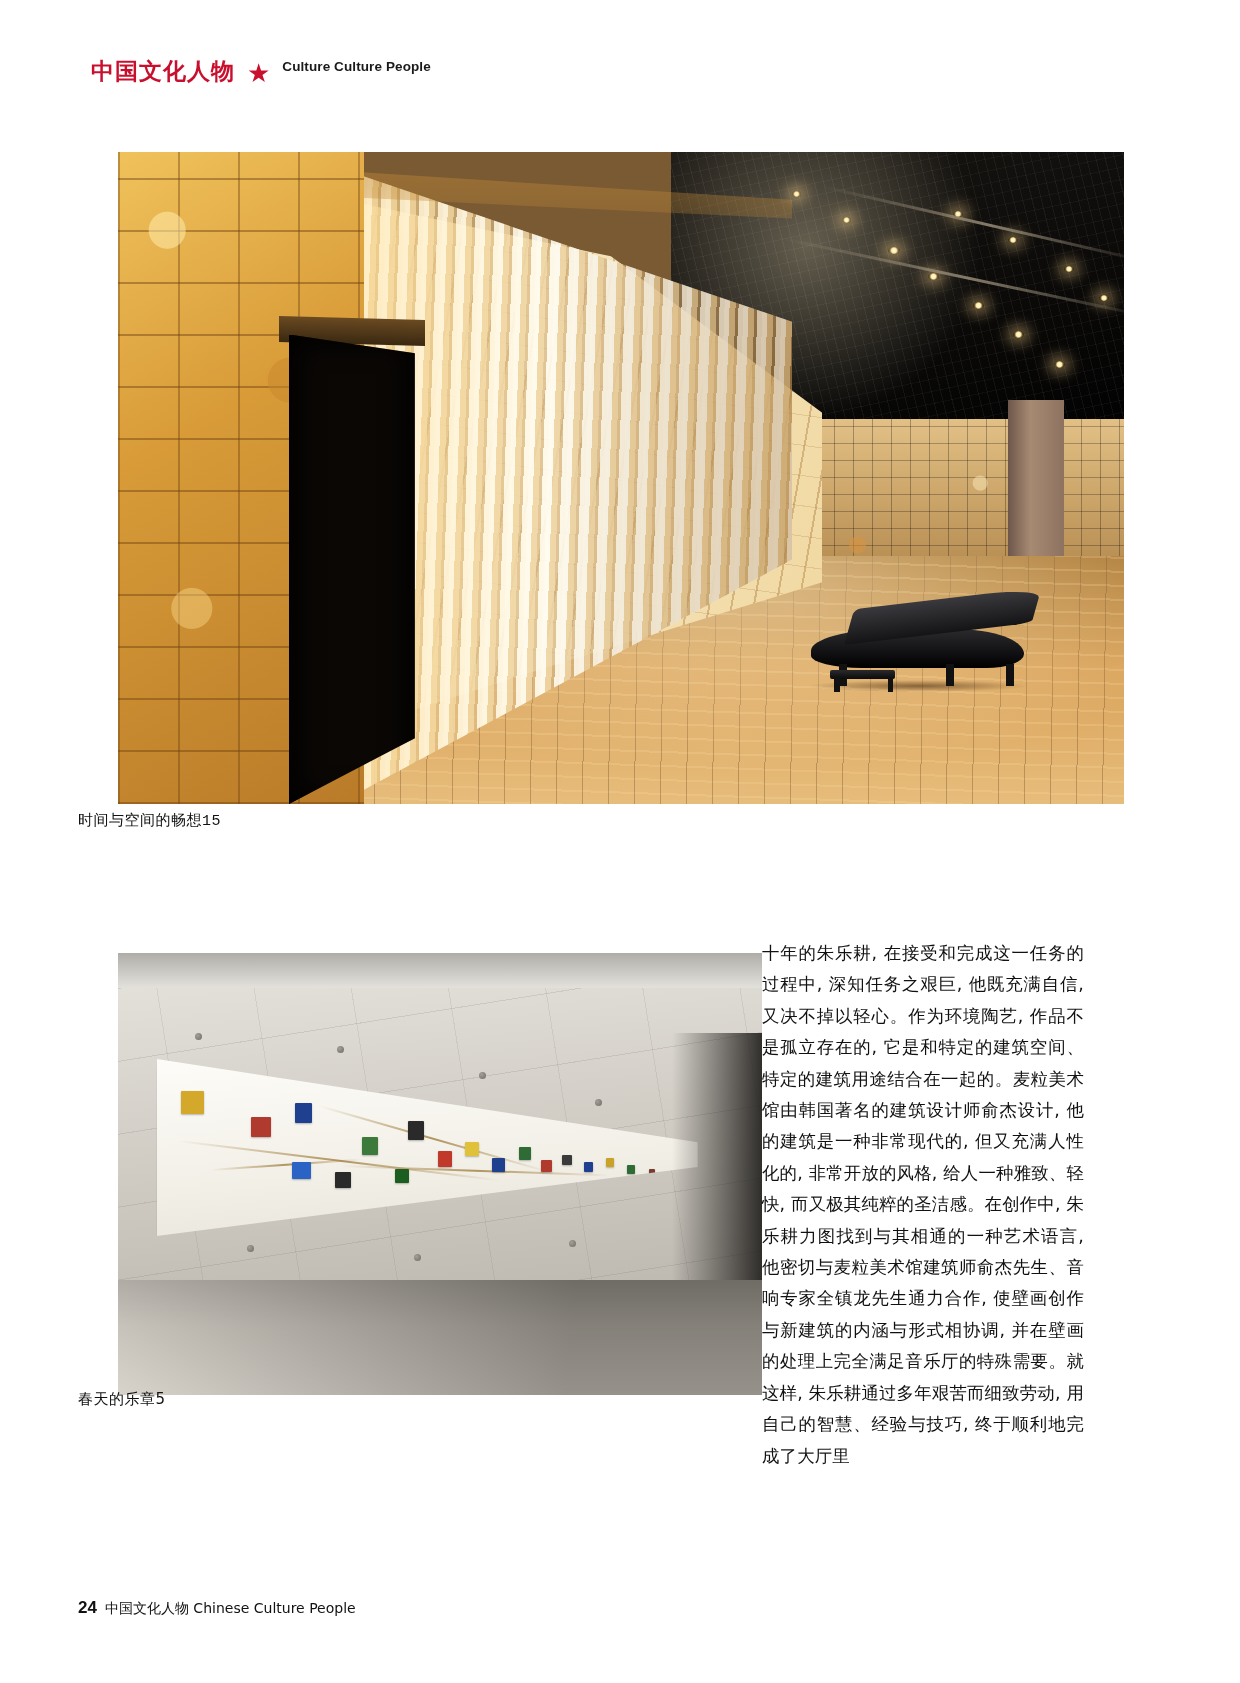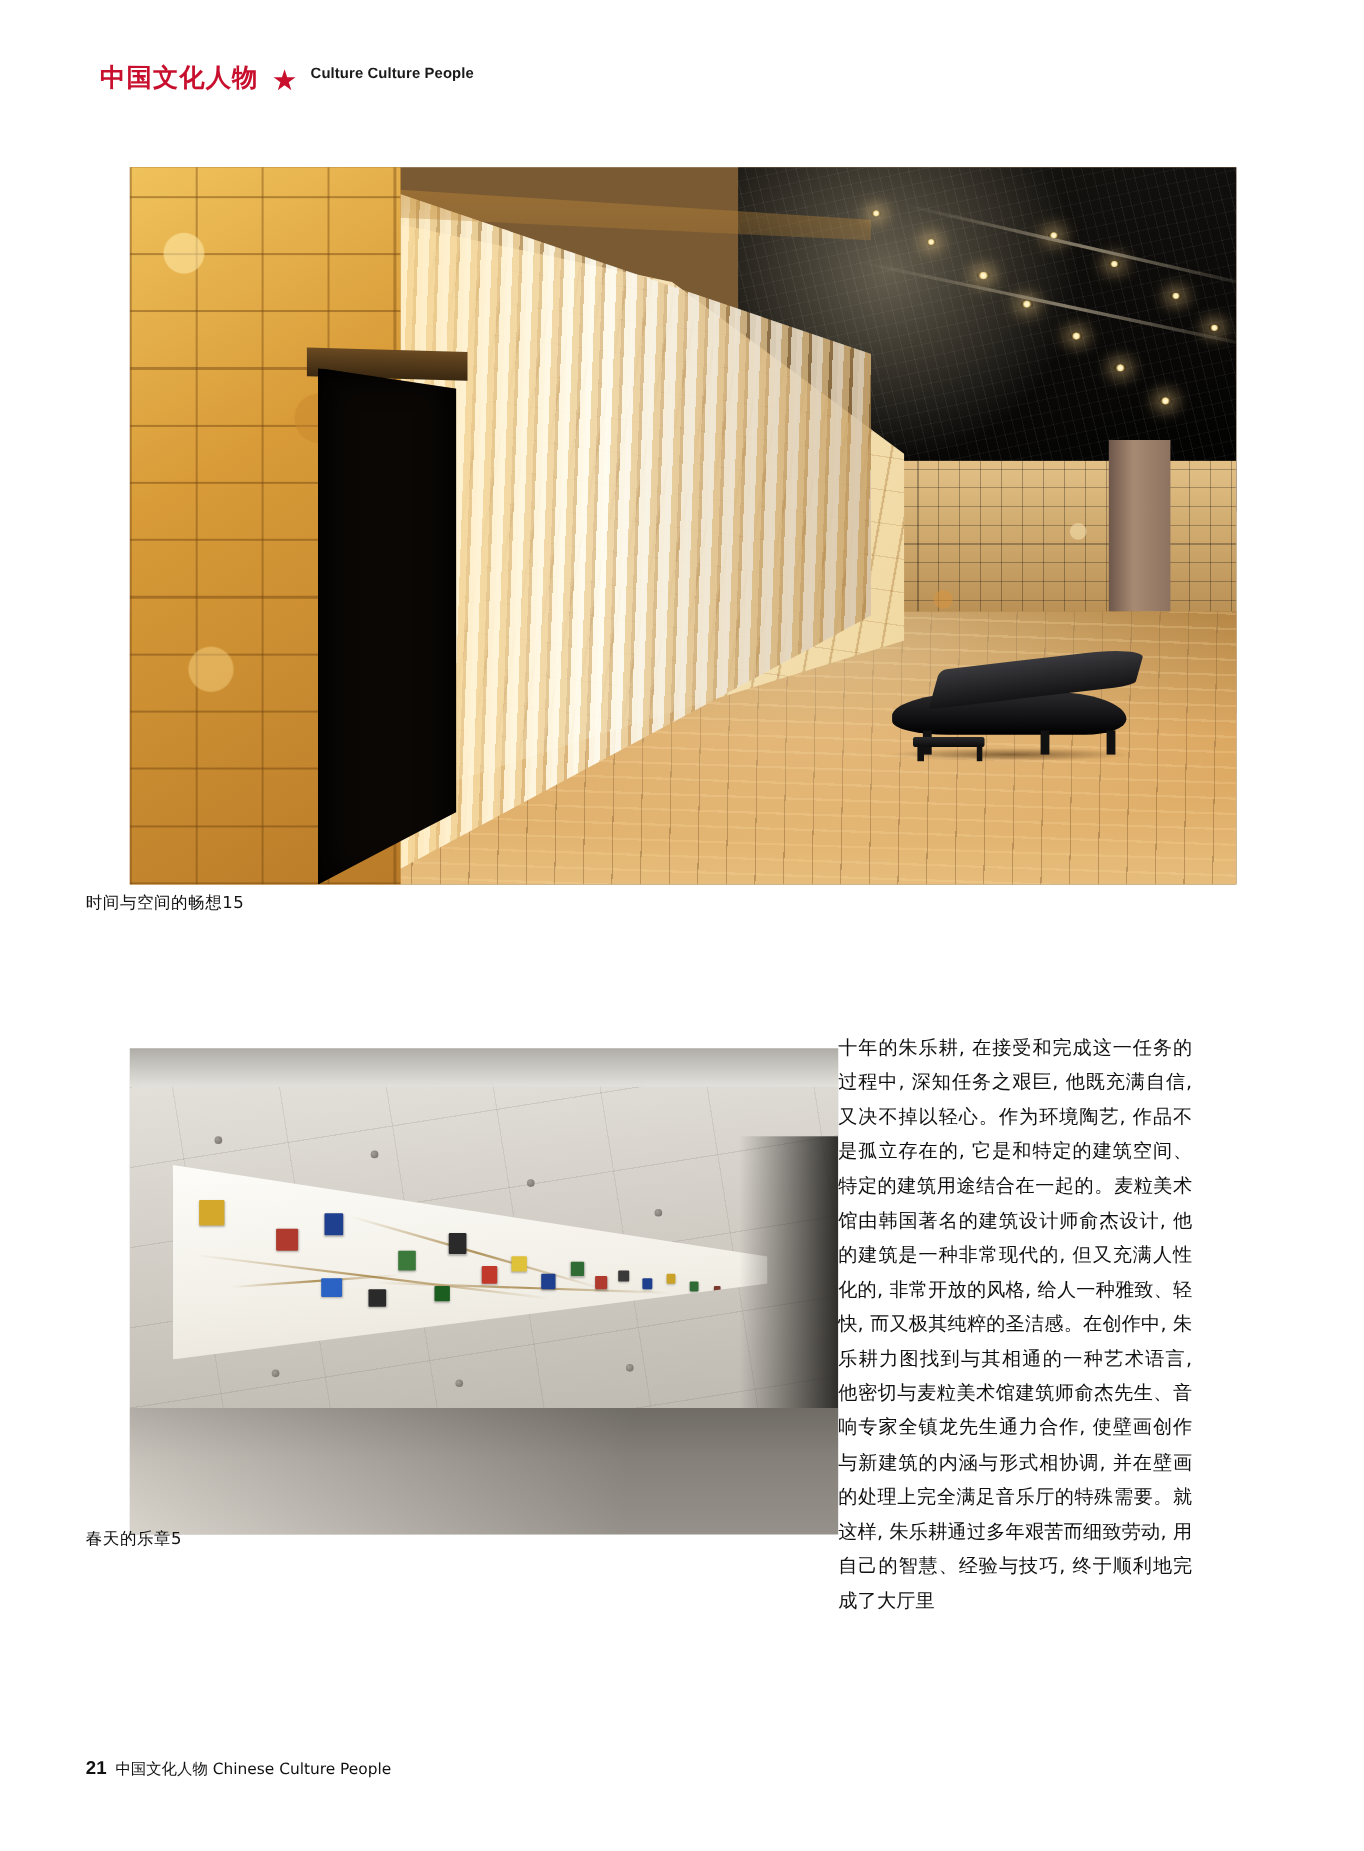--- a/index.html
+++ b/index.html
@@ -66,20 +66,21 @@
   .caption {
     font-family: "DejaVu Sans", sans-serif;
     font-size: 15px;
     color: #111;
     letter-spacing: 0.5px;
   }
   .caption-top {
     position: absolute;
     left: 78px;
     top: 811px;
+    font-family: Liberation Mono, monospace;
   }
 
   .figure-bottom {
     position: absolute;
     left: 78px;
     top: 937px;
     width: 644px;
     height: 442px;
   }
   .figure-bottom .photo {
@@ -551,15 +552,15 @@
     <div class="corr-dark-end"></div>
     <div class="corr-floor"></div>
 
   </div>
 </figure>
 <figcaption class="caption caption-bottom">春天的乐章5</figcaption>
 
 <div class="text-column">十年的朱乐耕, 在接受和完成这一任务的过程中, 深知任务之艰巨, 他既充满自信, 又决不掉以轻心。作为环境陶艺, 作品不是孤立存在的, 它是和特定的建筑空间、特定的建筑用途结合在一起的。麦粒美术馆由韩国著名的建筑设计师俞杰设计, 他的建筑是一种非常现代的, 但又充满人性化的, 非常开放的风格, 给人一种雅致、轻快, 而又极其纯粹的圣洁感。在创作中, 朱乐耕力图找到与其相通的一种艺术语言, 他密切与麦粒美术馆建筑师俞杰先生、音响专家全镇龙先生通力合作, 使壁画创作与新建筑的内涵与形式相协调, 并在壁画的处理上完全满足音乐厅的特殊需要。就这样, 朱乐耕通过多年艰苦而细致劳动, 用自己的智慧、经验与技巧, 终于顺利地完成了大厅里</div>
 
 <div class="footer">
-  <span class="footer-page">21</span>
+  <span class="footer-page">24</span>
   <span class="footer-text">中国文化人物 Chinese Culture People</span>
 </div>
 
 </body></html>

